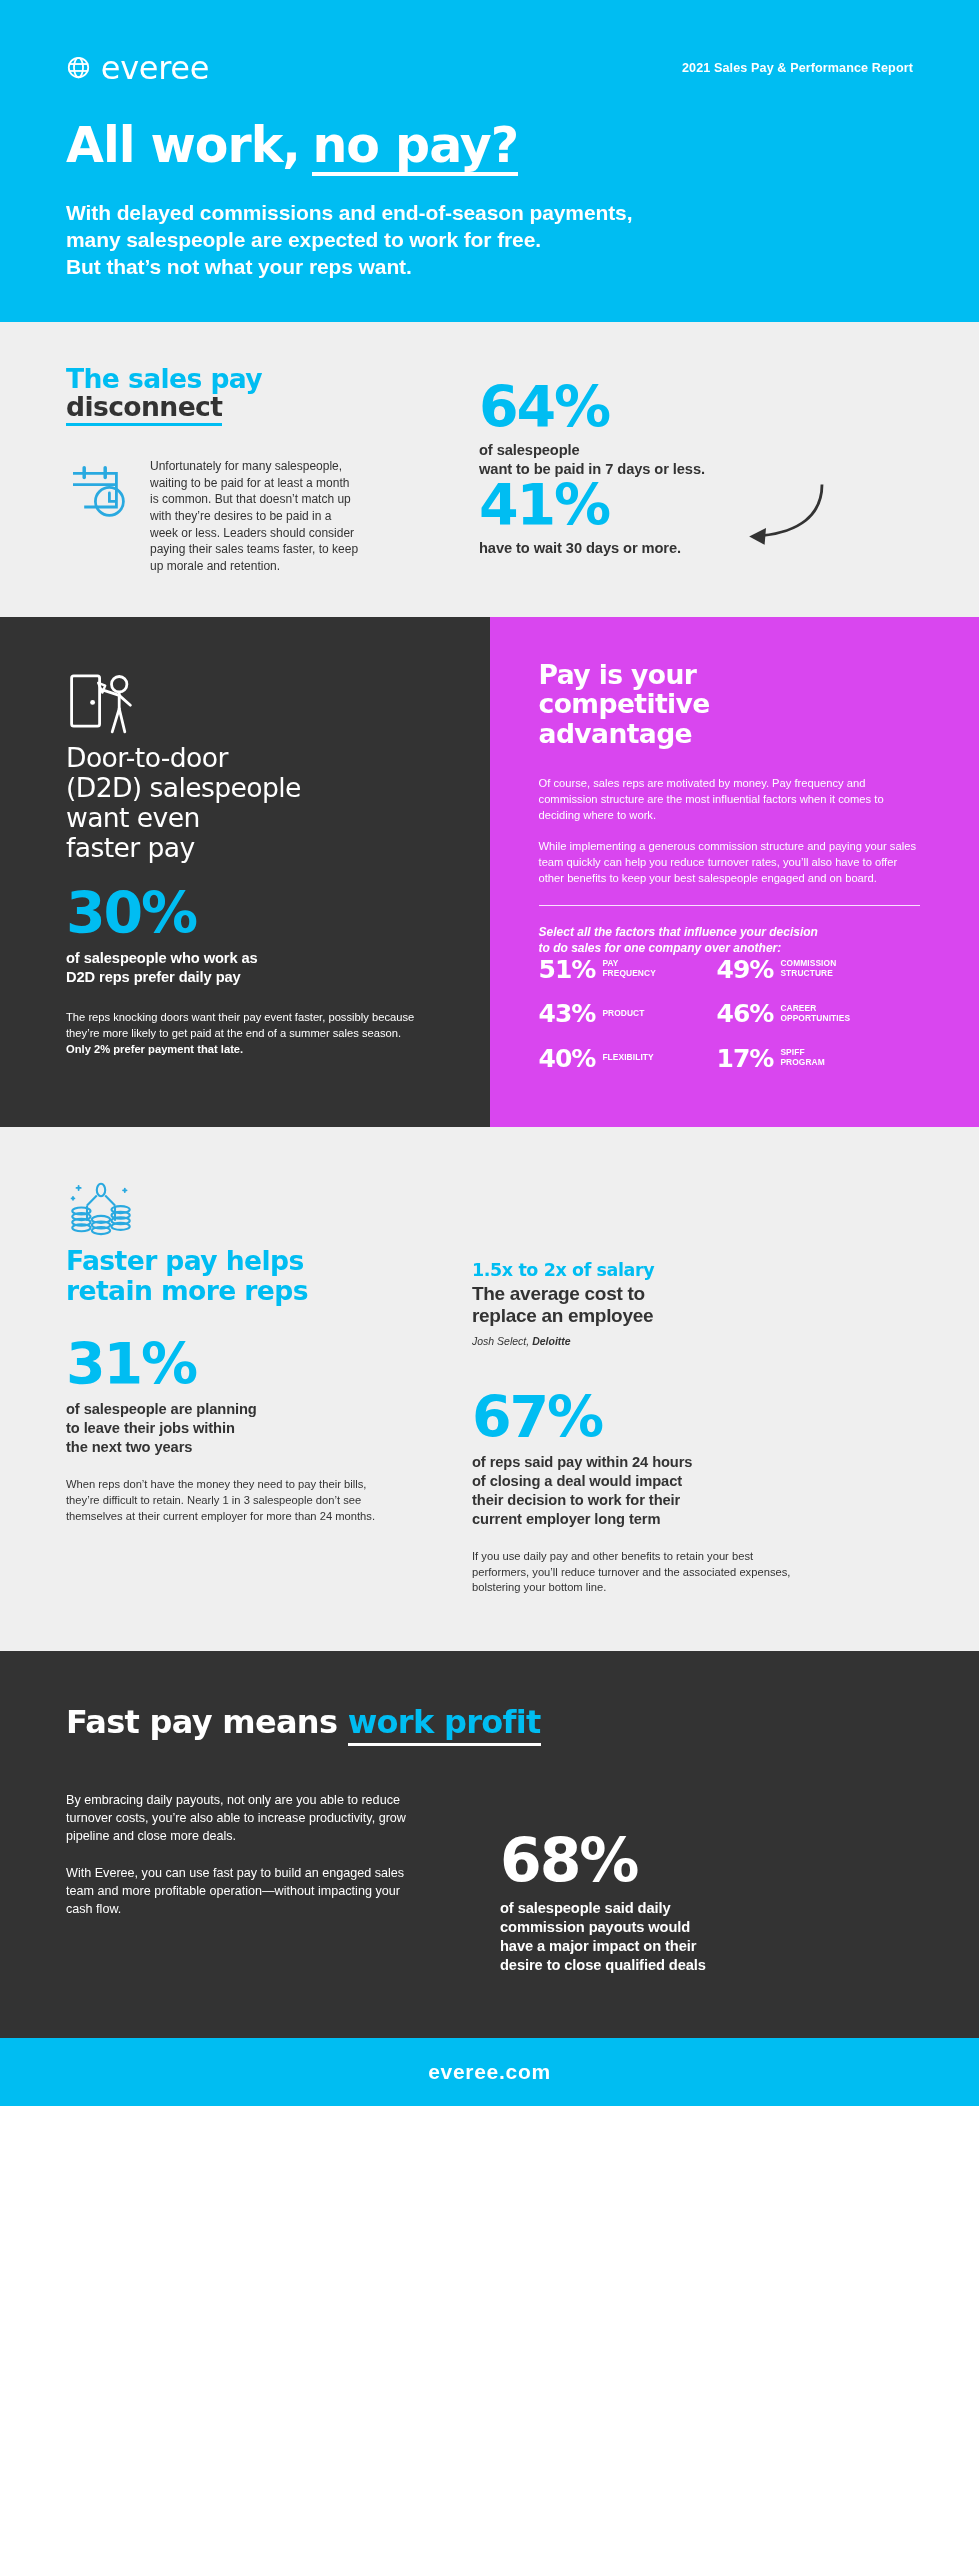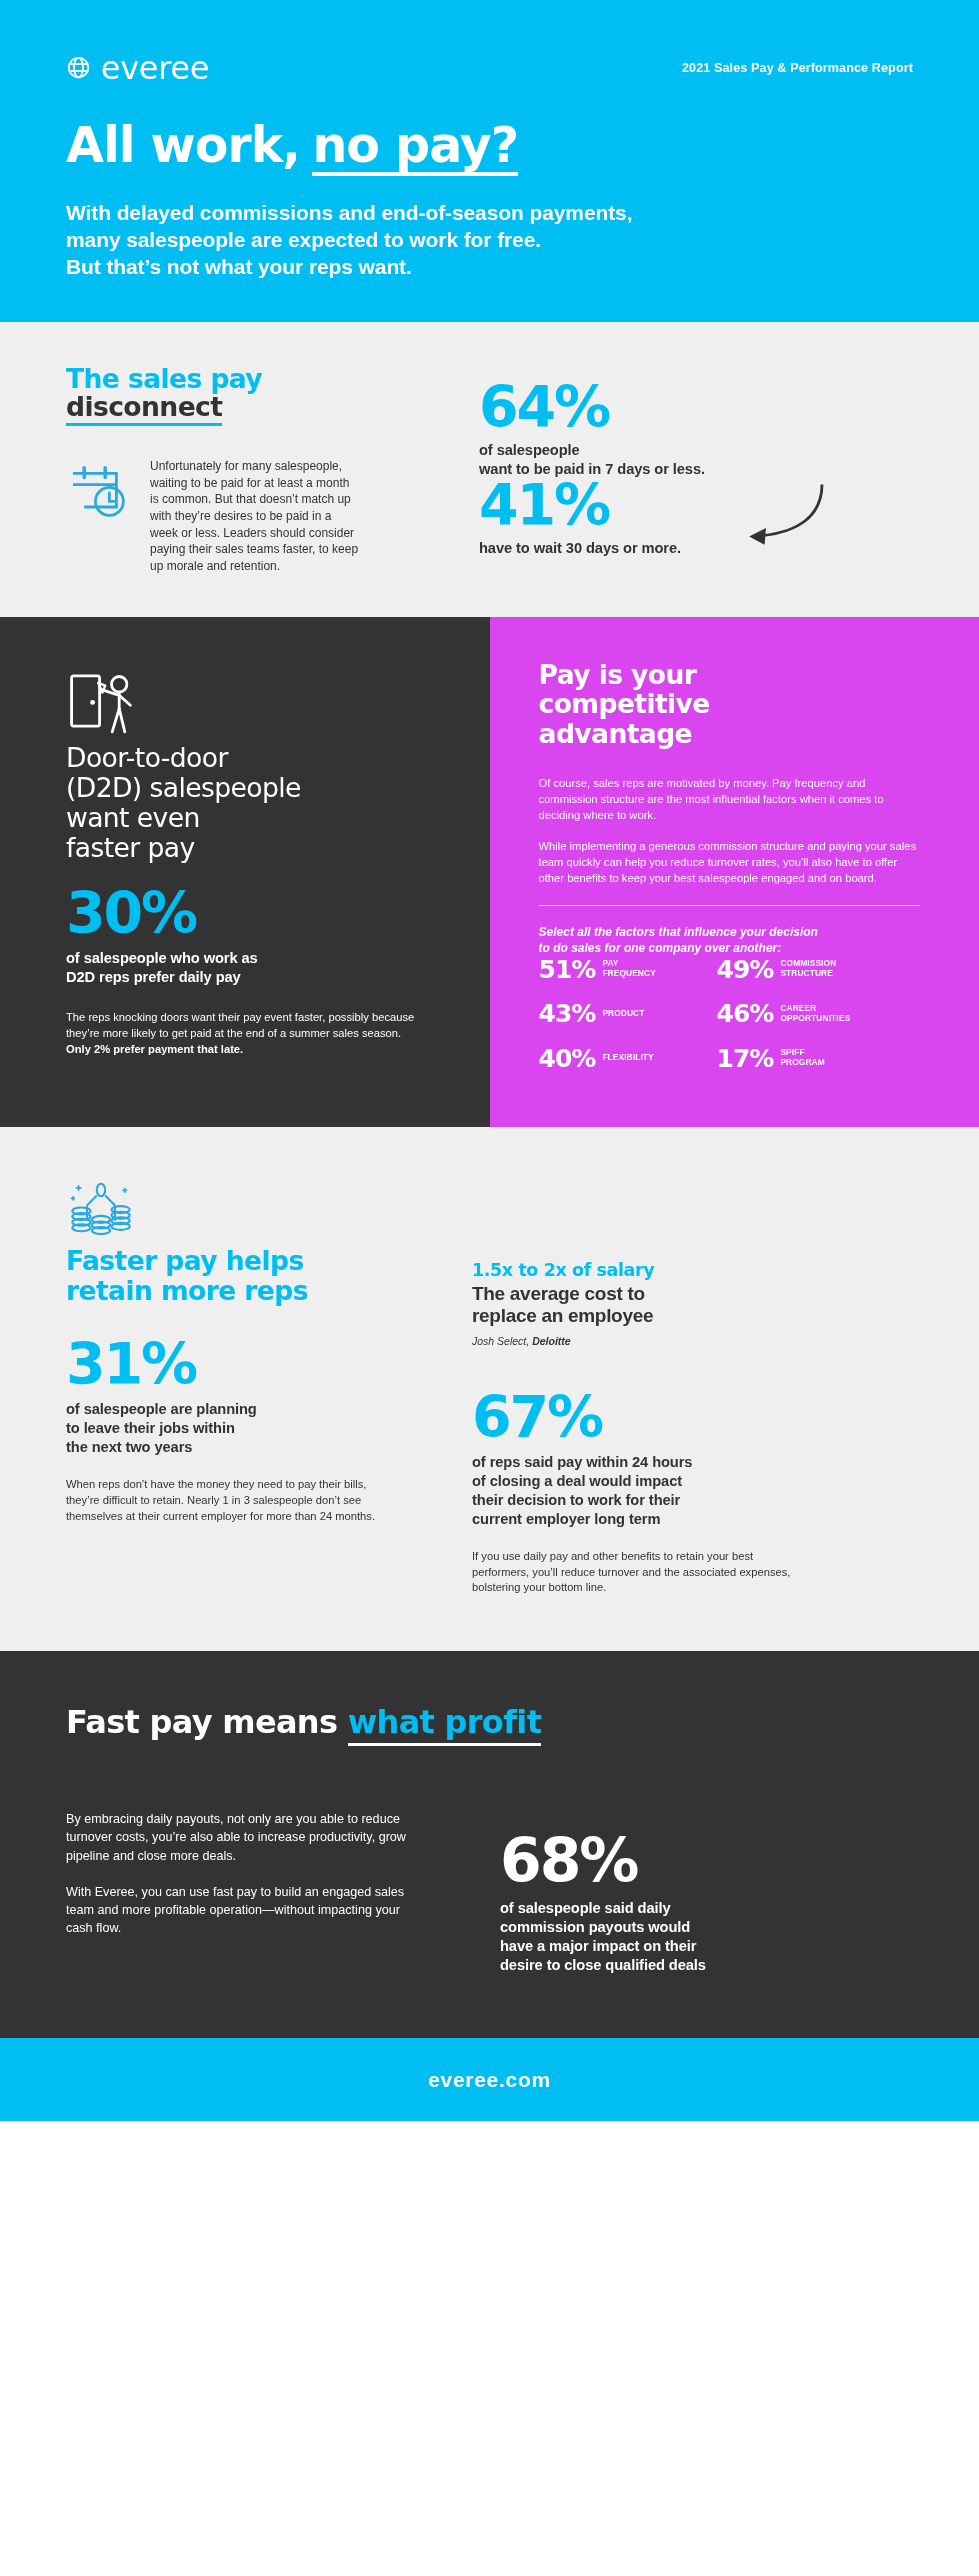--- a/index.html
+++ b/index.html
@@ -305,21 +305,21 @@
     font-weight: 700;
     letter-spacing: -0.7px;
     margin-bottom: 45px;
   }
   .profit-h .ul-white {
     color: #00bdf2;
     border-bottom: 3.5px solid #ffffff;
     padding-bottom: 2.8px;
     display: inline-block;
   }
-  .profit-row { display: flex; gap: 84px; align-items: center; }
+  .profit-row { display: flex; gap: 84px; }
   .profit-left { width: 350px; }
   .profit-para {
     font-size: 12.6px;
     line-height: 1.45;
     color: #ffffff;
     margin-bottom: 18px;
   }
   .stat-68 { font-size: 60px; color: #ffffff; }
   .profit-cap {
     font-size: 14.7px;
@@ -327,21 +327,21 @@
     color: #ffffff;
     line-height: 1.3;
     margin-top: 9.8px;
     letter-spacing: -0.1px;
   }
   .profit-right { padding-top: 41px; }
 
   
   .footer {
     background: #00bdf2;
-    height: 83px;
+    height: 68px;
     display: flex;
     align-items: center;
     justify-content: center;
     text-align: right;
   }
   .footer-url {
     font-size: 21px;
     font-weight: 700;
     color: #ffffff;
     letter-spacing: 0.7px;
@@ -569,21 +569,21 @@
           <div>current employer long term</div>
         </div>
         <p class="ret-para">If you use daily pay and other benefits to retain your best performers, you’ll reduce turnover and the associated expenses, bolstering your bottom line.</p>
       </div>
     </div>
   </section>
 
   <section class="sec-profit">
     <h2 class="profit-h">
       <span>Fast pay means</span>
-      <span class="ul-white">what profit</span>
+      <span class="ul-white">work profit</span>
     </h2>
 
     <div class="profit-row">
       <div class="profit-left">
         <p class="profit-para">By embracing daily payouts, not only are you able to reduce turnover costs, you’re also able to increase productivity, grow pipeline and close more deals.</p>
         <p class="profit-para">With Everee, you can use fast pay to build an engaged sales team and more profitable operation—without impacting your cash flow.</p>
       </div>
       <div class="profit-right">
         <div class="bigstat stat-68">68%</div>
         <div class="profit-cap">

